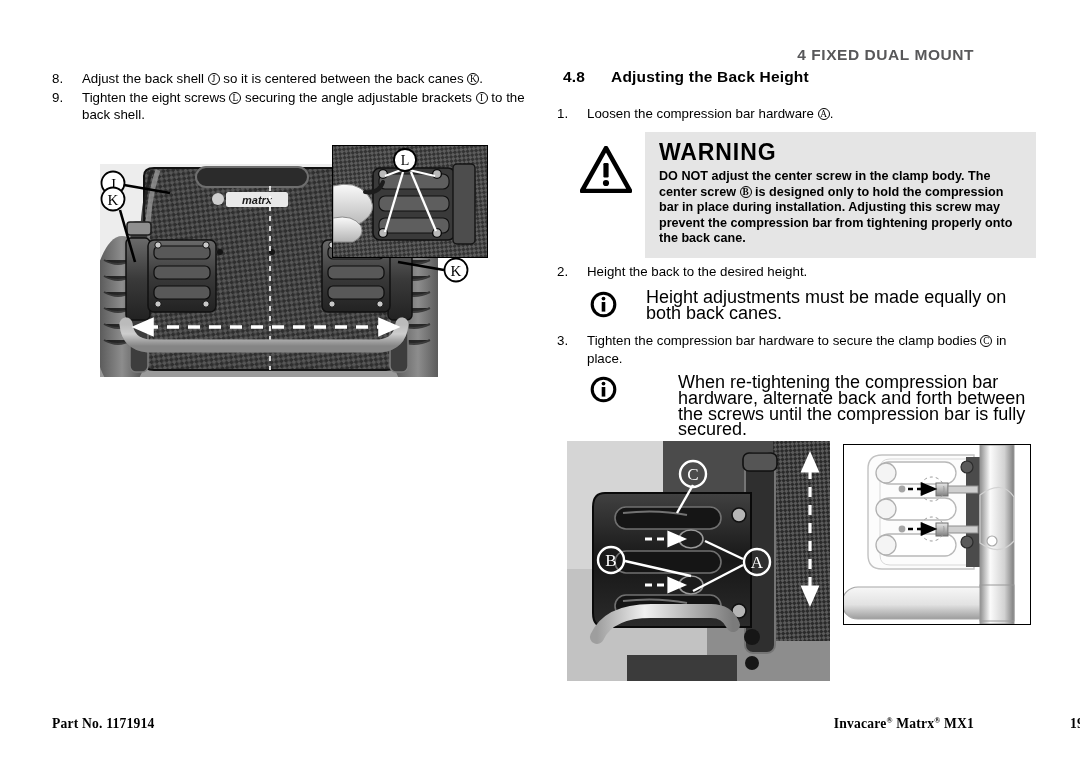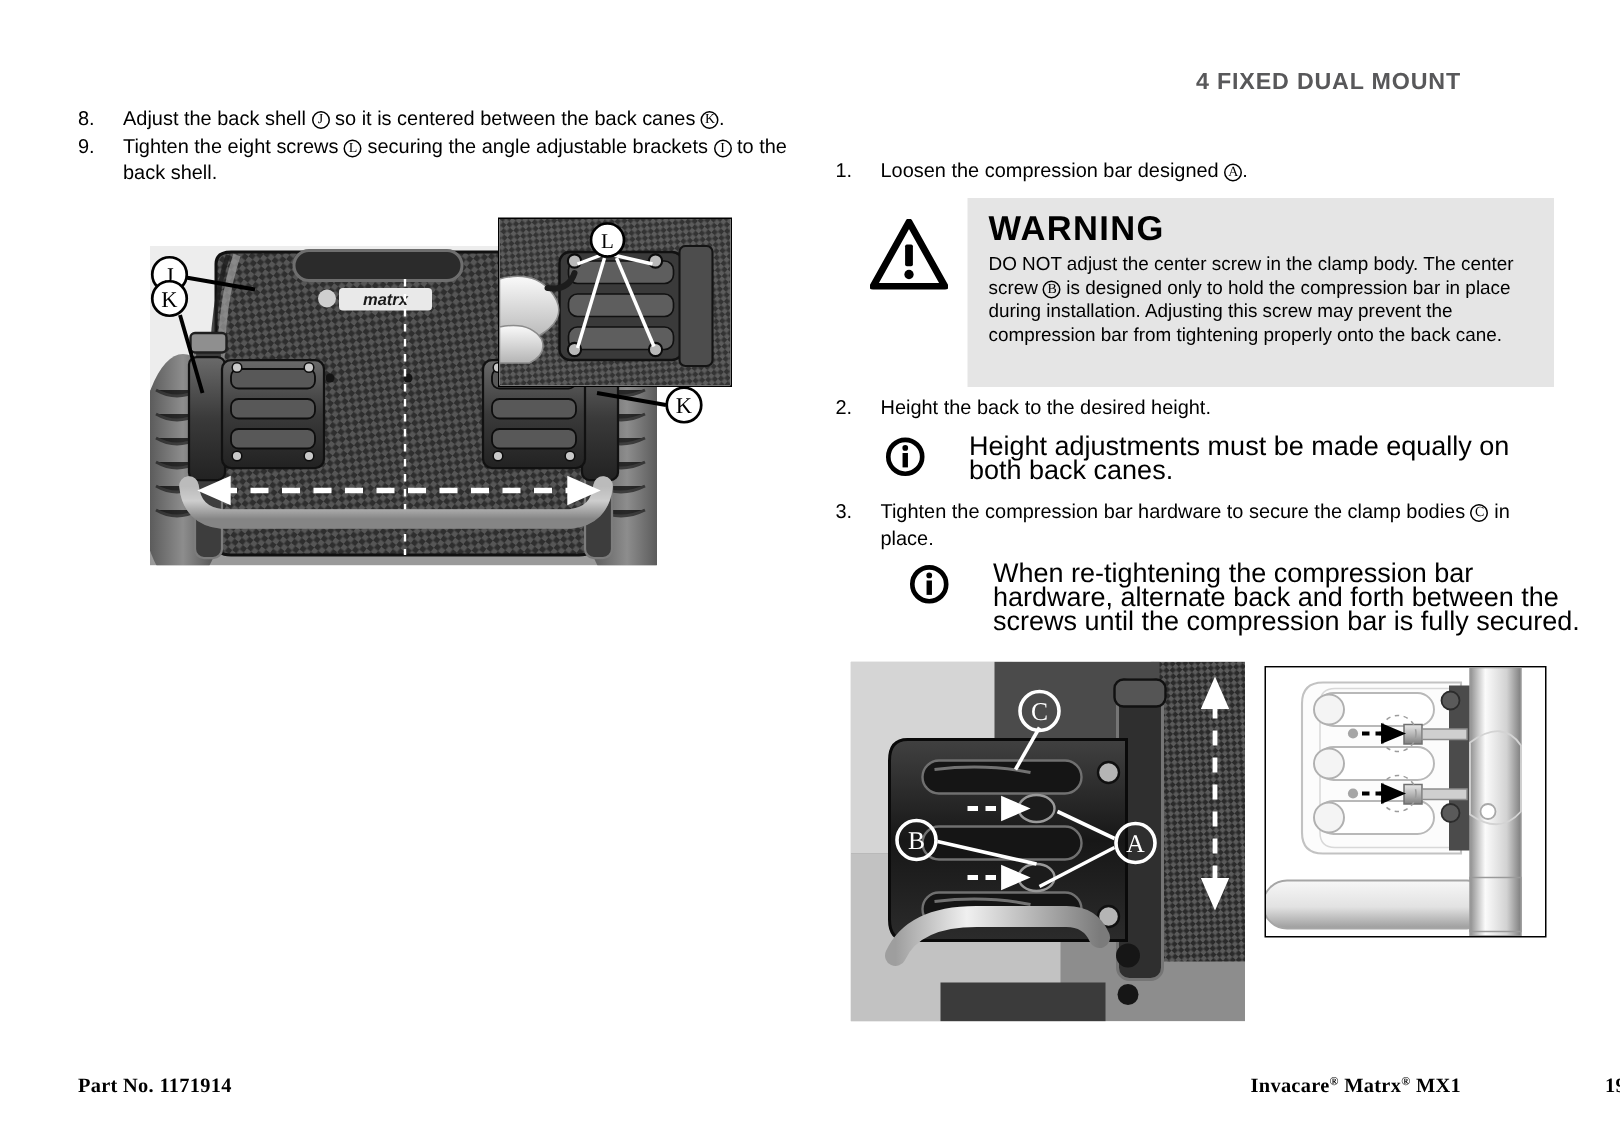--- a/index.html
+++ b/index.html
@@ -46,28 +46,28 @@
   #right-step3 { left: 557px; top: 332px; width: 485px; }
 
   
   .warnwrap { position: absolute; left: 576px; top: 130px; width: 460px; height: 130px; }
   .warn-tri { position: absolute; left: 4px; top: 16px; }
   .warn-box {
     position: absolute; left: 69px; top: 2px; width: 391px; height: 126px;
     background: #e5e5e5; padding: 7px 12px 0 14px;
   }
   .warn-title { font-size: 23px; font-weight: bold; letter-spacing: .9px; margin-bottom: 3px; }
-  .warn-body { font-size: 12.6px; line-height: 15.6px; }
+  .warn-body { font-size: 12.6px; line-height: 15.6px; font-weight: bold; }
 
   
   .note { position: absolute; display: flex; }
   .note .ico { flex: 0 0 56px; padding-top: 1px; }
   .note .body { font-size: 18px; line-height: 15.8px; }
   #note-1 { left: 590px; top: 290px; width: 450px; }
-  #note-2 { left: 606px; top: 375px; width: 450px; }
+  #note-2 { left: 590px; top: 375px; width: 450px; gap: 32px; }
 
   
   .fig { position: absolute; overflow: hidden; background: #fff; }
   #fig-main   { left: 100px; top: 164px;  width: 338px; height: 213px; }
   #fig-inset  { left: 332px; top: 145px;  width: 156px; height: 113px; border: 1px solid #000; }
   #fig-photo2 { left: 567px; top: 441px;  width: 263px; height: 240px; }
   #fig-cad    { left: 843px; top: 444px;  width: 188px; height: 181px; border: 1px solid #000; }
 
   .callout-layer { position: absolute; left: 0; top: 0; width: 1080px; height: 762px; pointer-events: none; }
 
@@ -90,25 +90,28 @@
     <div class="step" style="margin-bottom:1px;">
       <span class="num">8.</span>
       <span class="txt"><span>Adjust the back shell </span><span class="circ">J</span><span> so it is centered between the back canes </span><span class="circ">K</span><span>.</span></span>
     </div>
     <div class="step">
       <span class="num">9.</span>
       <span class="txt"><span>Tighten the eight screws </span><span class="circ">L</span><span> securing the angle adjustable brackets </span><span class="circ">I</span><span> to the back shell.</span></span>
     </div>
   </div>
 
+  <div class="sec-head">
+    <span class="no">4.8</span><span>Adjusting the Back Height</span>
+  </div>
 
   <div class="steplist" id="right-step1">
     <div class="step">
       <span class="num">1.</span>
-      <span class="txt"><span>Loosen the compression bar designed </span><span class="circ">A</span><span>.</span></span>
+      <span class="txt"><span>Loosen the compression bar hardware </span><span class="circ">A</span><span>.</span></span>
     </div>
   </div>
 
   <div class="warnwrap">
     <div class="warn-tri">
       <svg width="52" height="47" viewBox="0 0 52 47" aria-hidden="true">
         <path d="M26 2 L50 45 L2 45 Z" fill="none" stroke="#000" stroke-width="4.6" stroke-linejoin="round"></path>
         <rect x="23.4" y="17" width="5.2" height="14.5" rx="1.2" fill="#000"></rect>
         <circle cx="26" cy="37" r="3.1" fill="#000"></circle>
       </svg>

